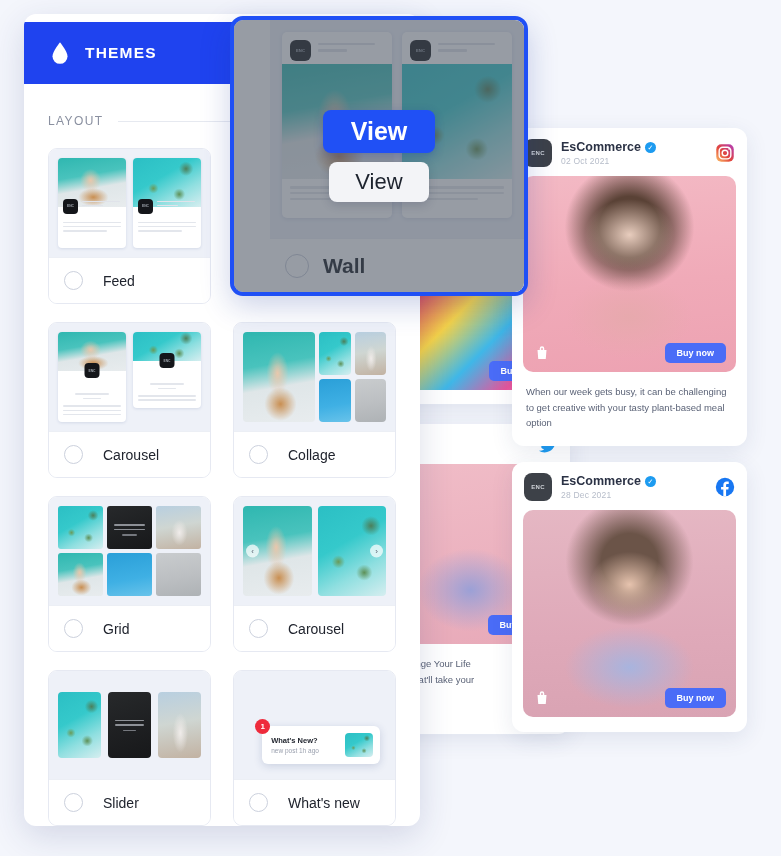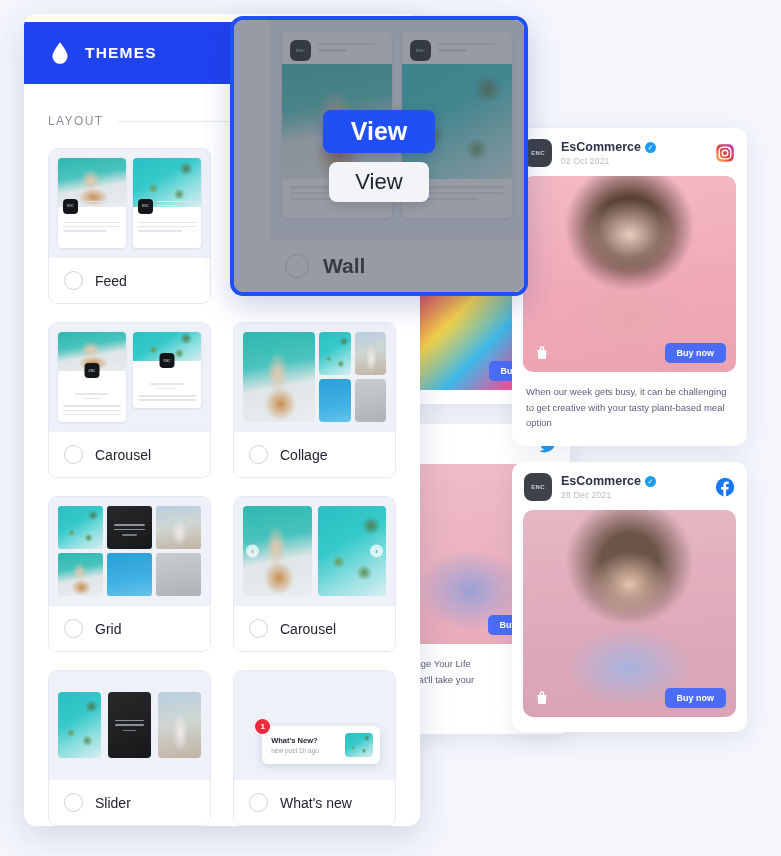--- a/index.html
+++ b/index.html
@@ -137,21 +137,21 @@
     padding: 9px; display: flex; align-items: center; justify-content: center;
   }
   .tc-foot {
     height: 46px; display: flex; align-items: center; gap: 12px;
     padding-left: 15px; border-top: 1px solid #eceff5; background: #fff;
   }
   .radio {
     width: 19px; height: 19px; border-radius: 50%;
     border: 1.5px solid #ccd1dd; background: #fff; flex: 0 0 auto;
   }
-  .tc-label { font-size: 14px; color: #20242e; }
+  .tc-label { font-size: 14px; color: #20242e; margin-left: 8px; }
 
   
   .mini-row { display: flex; gap: 7px; width: 100%; height: 100%; }
   .mini-post {
     flex: 1 1 0; background: #fff; border-radius: 4px; overflow: hidden;
     box-shadow: 0 1px 3px rgba(40,60,120,.13); display: flex; flex-direction: column;
   }
   .mp-img { height: 54%; position: relative; }
   .mp-body { flex: 1 1 auto; padding: 5px 5px 4px 5px; position: relative; }
   .mp-av {

